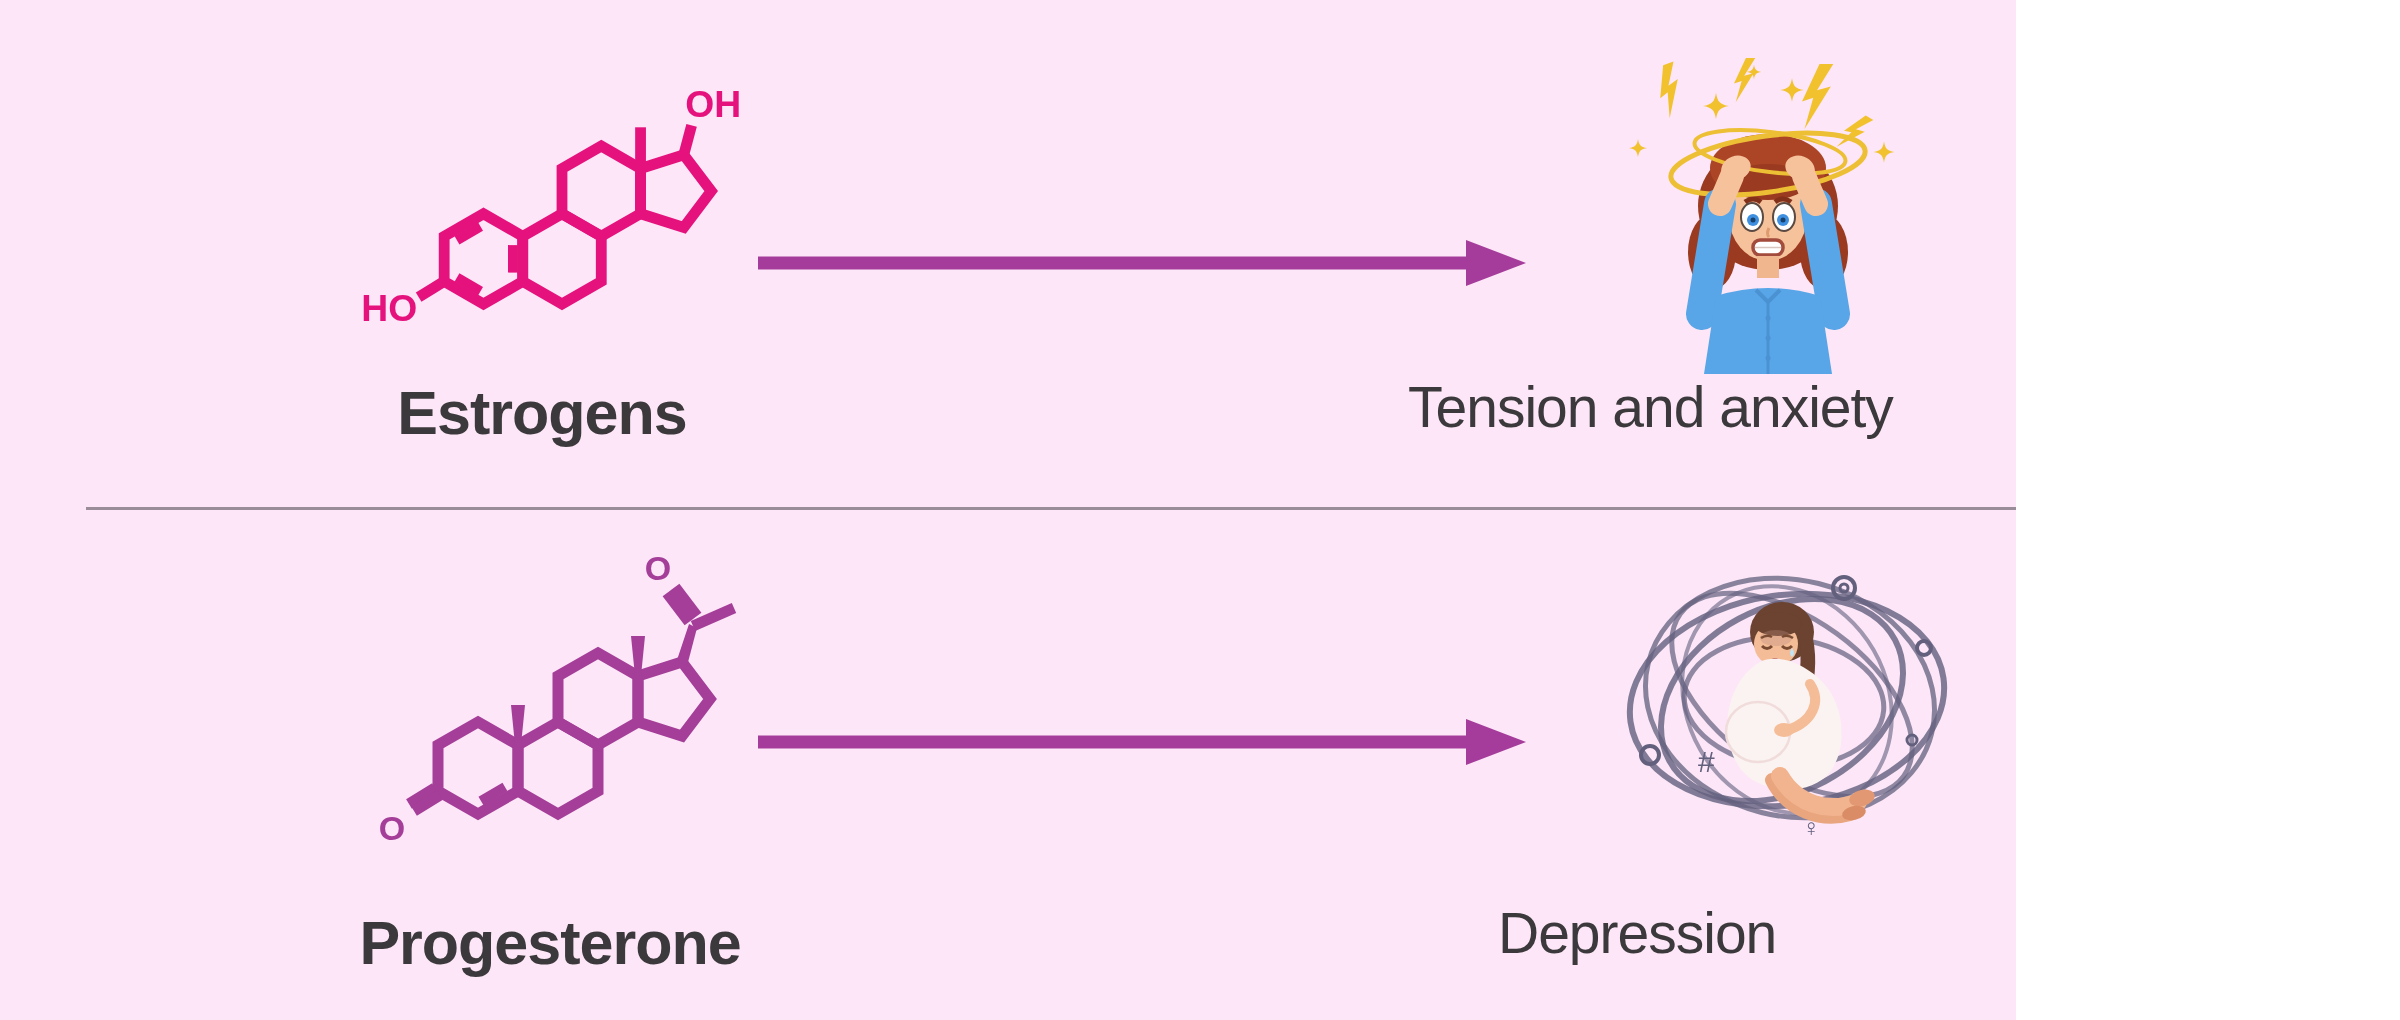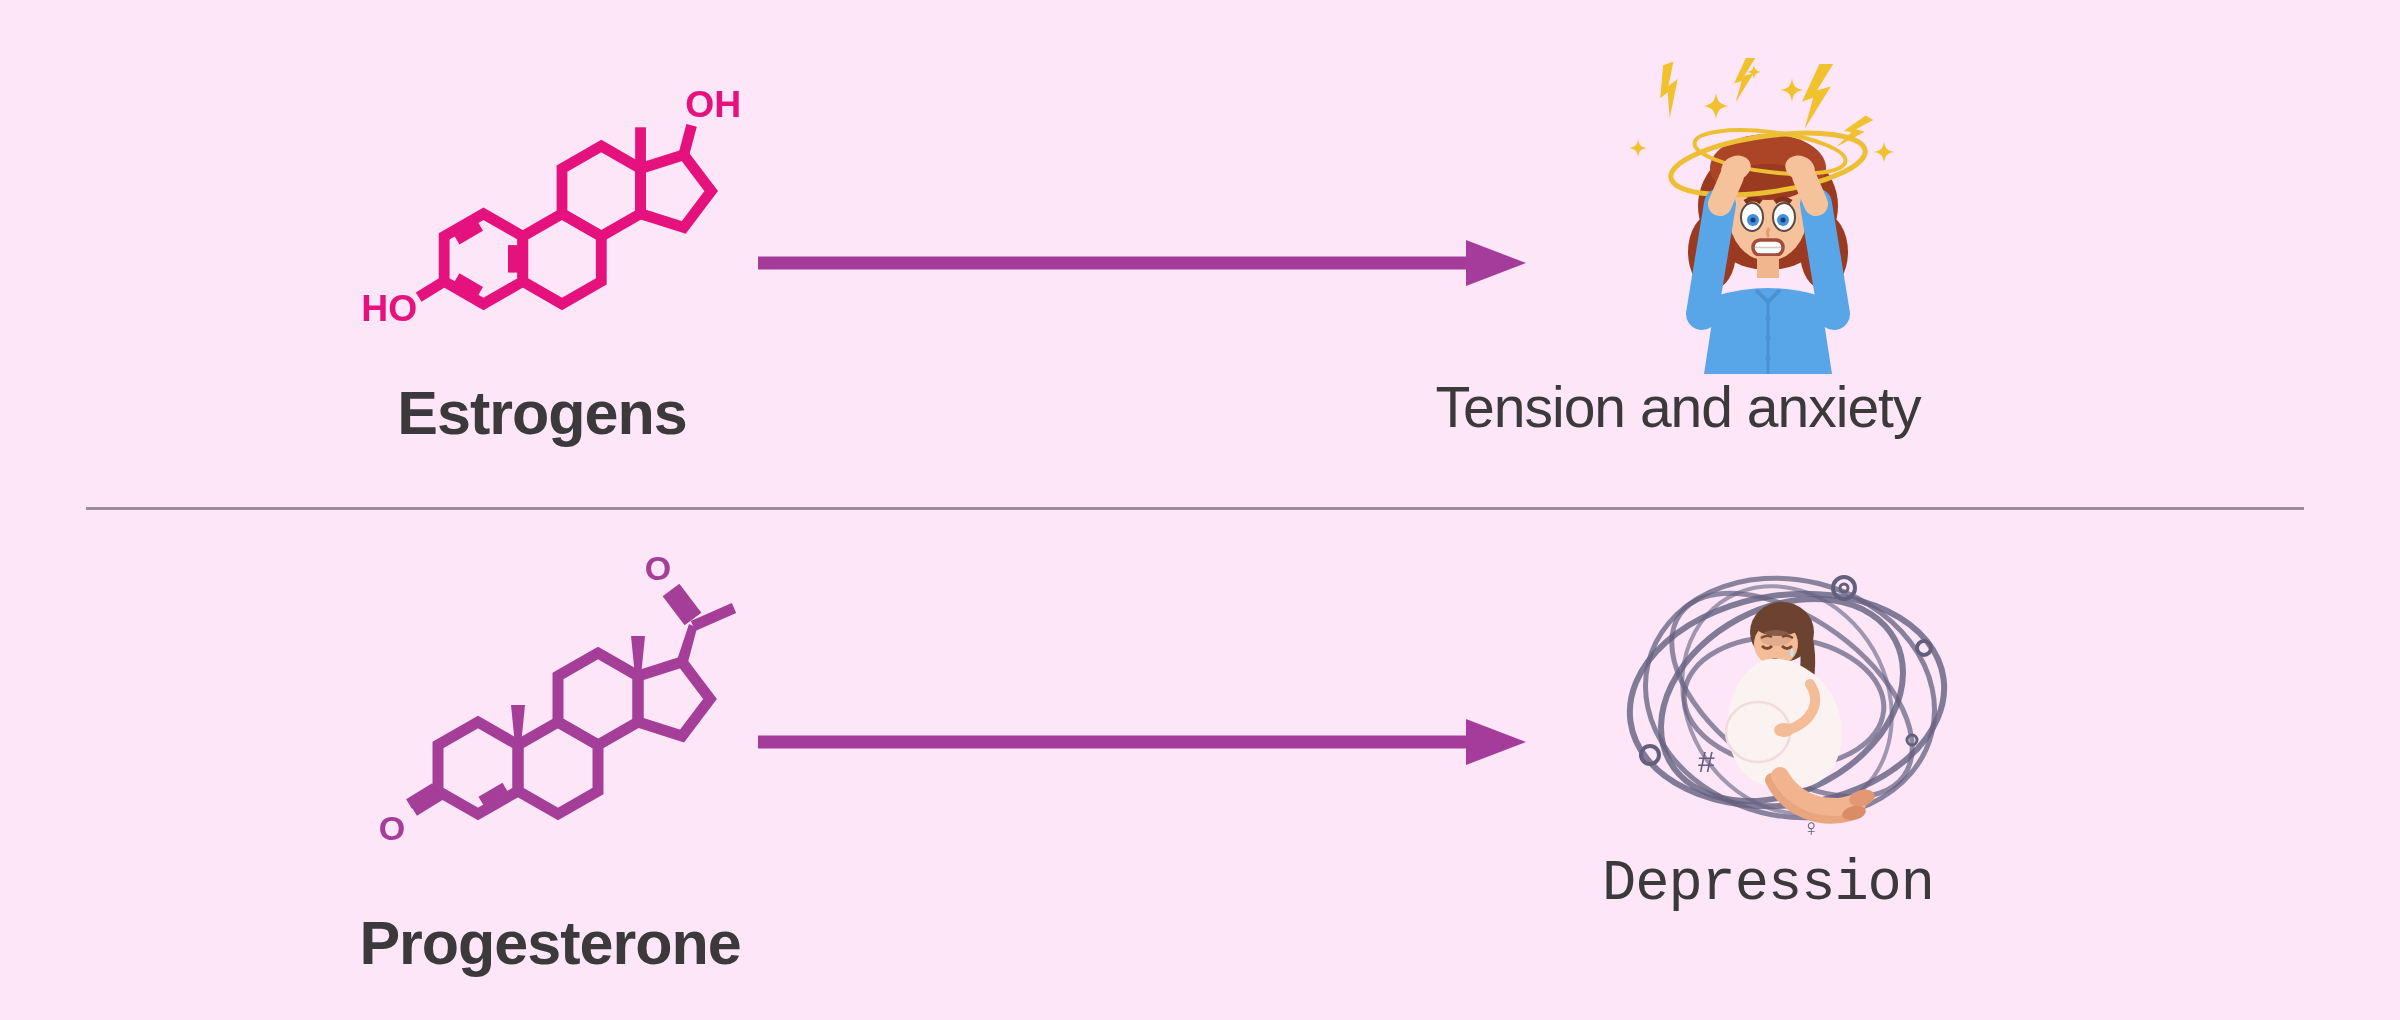--- a/index.html
+++ b/index.html
@@ -1,30 +1,30 @@
 <!DOCTYPE html>
 <html><head>
 <meta charset="utf-8">
 <style>
   html,body{margin:0;padding:0;background:#fff;}
   .canvas{
     position:relative;
-    width:2400px;height:1020px;
+    width:2016px;height:1020px;
     background:var(--bg,#FCE6F7);
     overflow:hidden;
     font-family:"Liberation Sans",sans-serif;
   }
   .abs{position:absolute;}
   .hormone-label{
     font-size:61px;font-weight:700;color:var(--text,#3B393B);
     text-align:center;letter-spacing:-1px;
   }
   .effect-label{
     font-size:57px;font-weight:400;color:var(--text,#3B393B);
-    text-align:center;letter-spacing:-1px;
+    letter-spacing:-1px;
   }
   .divider{background:var(--divider,#9A8C98);}
   svg text{font-family:"Liberation Sans",sans-serif;}
   .bond{fill:none;stroke:var(--mol);stroke-width:11;stroke-linejoin:miter;stroke-linecap:butt;}
   .bond-thin{fill:none;stroke:var(--mol);stroke-width:10;stroke-linecap:butt;}
   .wedge{fill:var(--mol);stroke:none;}
   .atom-label{font-weight:700;font-size:38px;fill:var(--mol);}
   .atom-label-sm{font-weight:700;font-size:34px;fill:var(--mol);}
   .arrow-shaft{stroke:var(--arrow,#A53C9B);stroke-width:13;}
   .arrow-head{fill:var(--arrow,#A53C9B);}
@@ -200,16 +200,16 @@
         <ellipse cx="146" cy="182" rx="32" ry="30" fill="#FBF3F1" stroke="#F0DDDB" stroke-width="2.5"></ellipse>
         <path d="M198,134 C210,152 200,172 176,180" stroke="#F4BD98" stroke-width="10" fill="none" stroke-linecap="round"></path>
         <ellipse cx="172" cy="180" rx="10" ry="7" fill="#F4BD98"></ellipse>
         <path d="M160,230 C176,262 210,272 238,264" stroke="#E8A57E" stroke-width="14" fill="none" stroke-linecap="round"></path>
         <path d="M168,226 C184,254 216,264 246,252" stroke="#F2B48E" stroke-width="18" fill="none" stroke-linecap="round"></path>
         <ellipse cx="250" cy="248" rx="13" ry="8" fill="#E29872" transform="rotate(-15 250 248)"></ellipse>
         <ellipse cx="242" cy="263" rx="12" ry="7" fill="#D98C66" transform="rotate(-12 242 263)"></ellipse>
       </g>
     </svg>
 
-    <div class="abs effect-label" style="left:1498px;top:852px;width:540px;font-family:Liberation Mono, monospace;">Depression</div>
+    <div class="abs effect-label" style="left:1498px;top:900px;width:540px;">Depression</div>
   </div>
 
 </div>
 
 </body></html>

